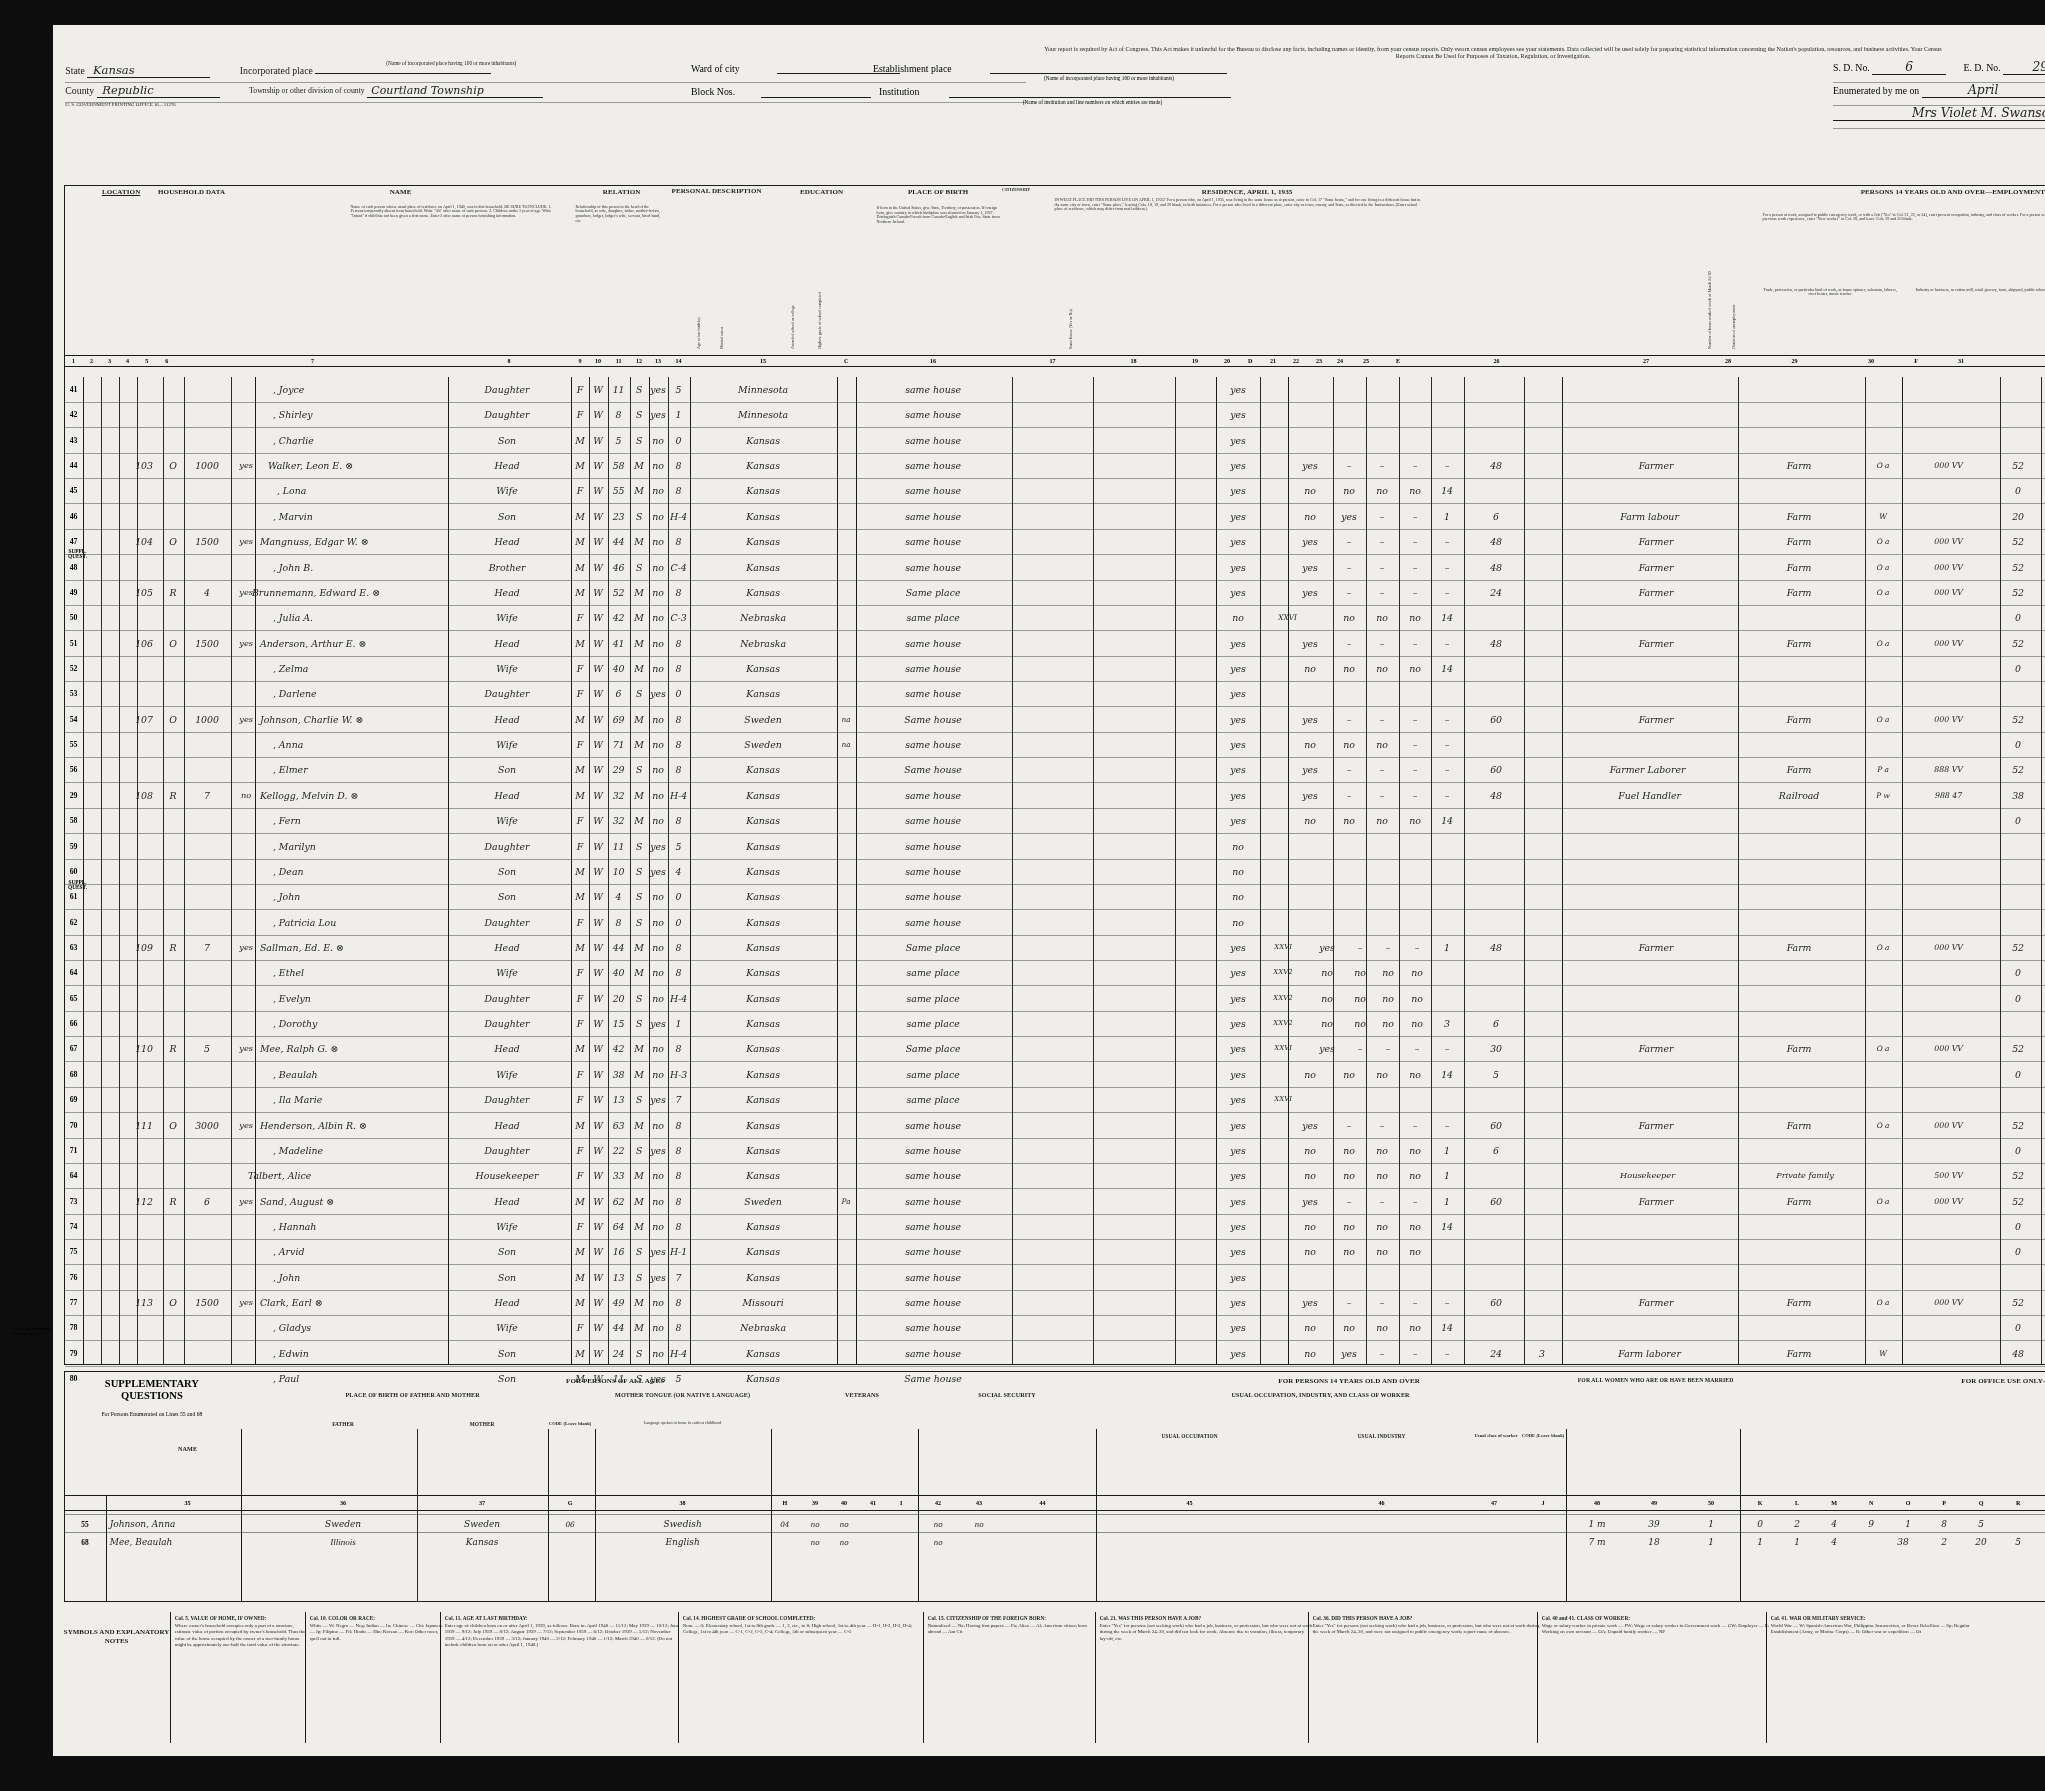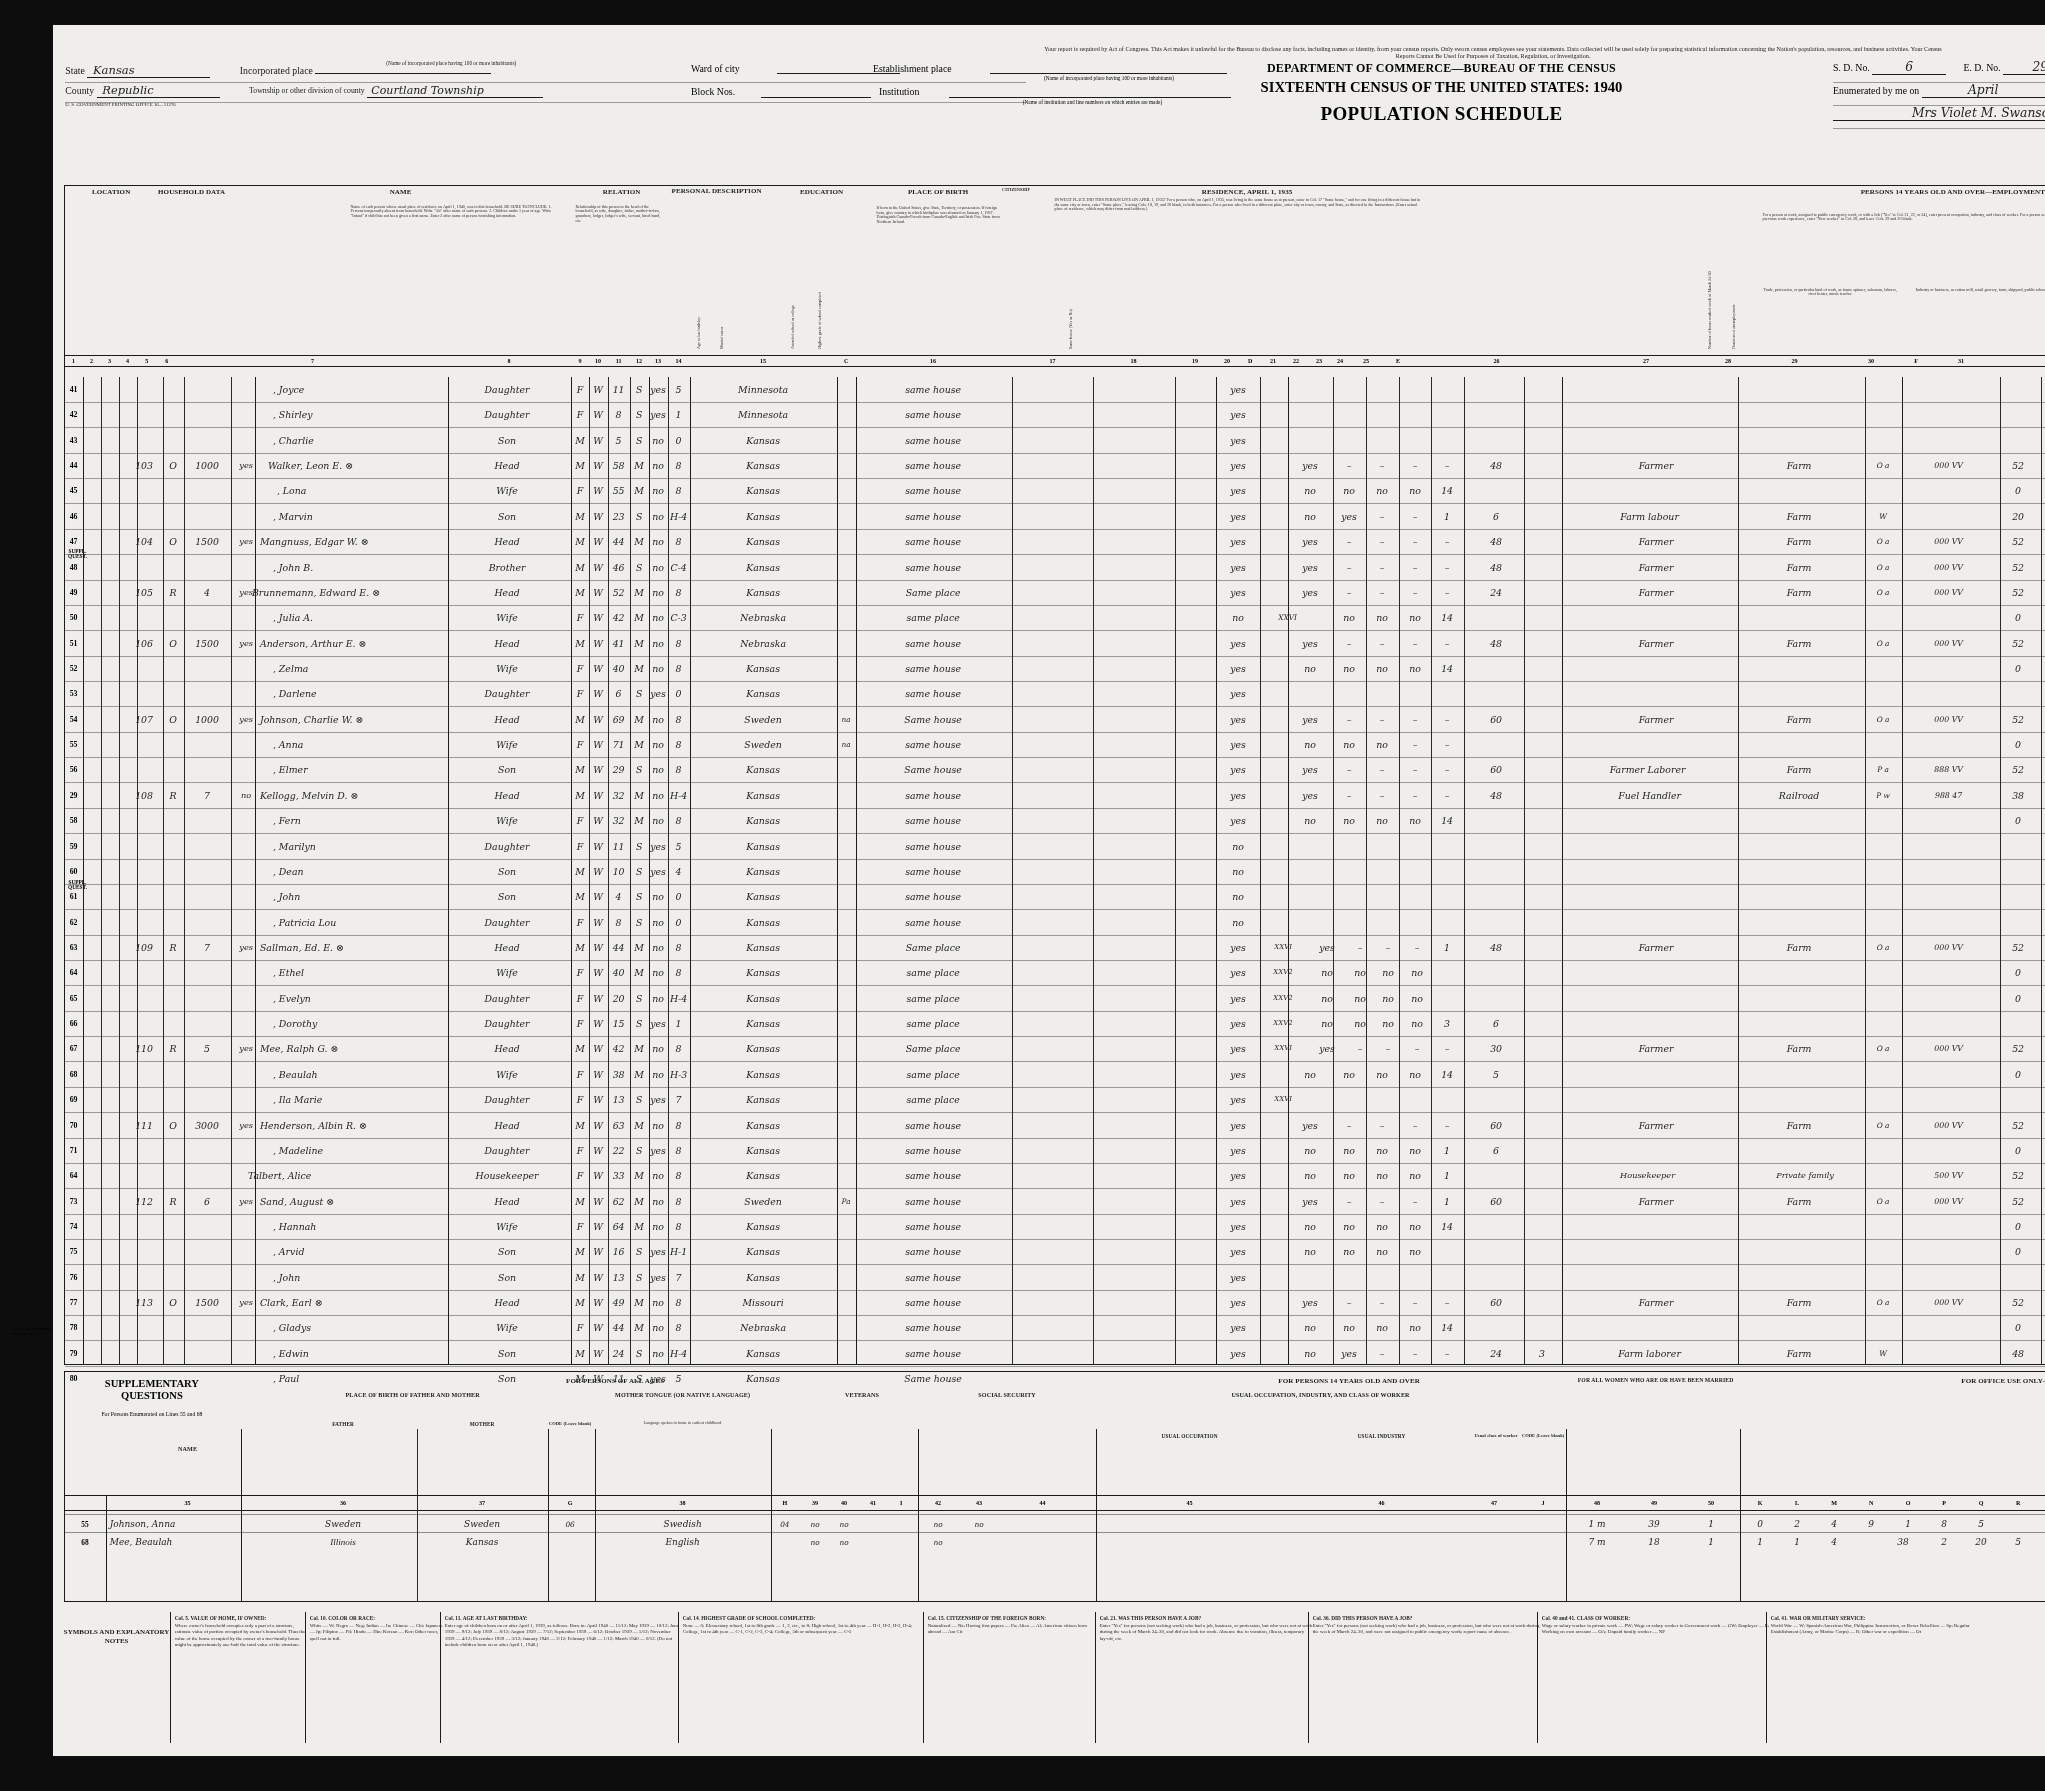--- a/index.html
+++ b/index.html
@@ -84,25 +84,20 @@
     <div style="position:absolute;left:724px;top:48px;width:123px;border-bottom:0.8px solid #1b1b1b;"></div>
     <div style="position:absolute;left:820px;top:38px;font-size:9.8px;">Establishment place</div>
     <div style="position:absolute;left:937px;top:48px;width:237px;border-bottom:0.8px solid #1b1b1b;"></div>
     <div style="position:absolute;left:929px;top:50px;font-size:5.3px;width:254px;text-align:center;">(Name of incorporated place having 100 or more inhabitants)</div>
     <div style="position:absolute;left:638px;top:61px;font-size:9.8px;">Block Nos.</div>
     <div style="position:absolute;left:708px;top:72px;width:110px;border-bottom:0.8px solid #1b1b1b;"></div>
     <div style="position:absolute;left:826px;top:61px;font-size:9.8px;">Institution</div>
     <div style="position:absolute;left:896px;top:72px;width:282px;border-bottom:0.8px solid #1b1b1b;"></div>
     <div style="position:absolute;left:892px;top:74px;font-size:5.3px;width:295px;text-align:center;">(Name of institution and line numbers on which entries are made)</div>
 
-    <div class="hdr-center">
-      <div class="l1">DEPARTMENT OF COMMERCE—BUREAU OF THE CENSUS</div>
-      <div class="l2">SIXTEENTH CENSUS OF THE UNITED STATES: 1940</div>
-      <div class="l3">POPULATION SCHEDULE</div>
-    </div>
 
     <div class="hdr-right">
       <div class="row">
         <span>S. D. No.</span>
         <span class="ul" style="width:74px;text-align:center;"><span class="hand" style="font-size:12.3px;">6</span></span>
         <span style="display:inline-block;width:12.3px;"></span>
         <span>E. D. No.</span>
         <span class="ul" style="width:94px;text-align:center;"><span class="hand" style="font-size:12.3px;">29-10</span></span>
         <span style="display:inline-block;width:8.2px;"></span>
         
@@ -114,21 +109,21 @@
       </div>
       <div class="row">
         <span class="ul" style="width:303px;text-align:center;"><span class="hand" style="font-size:12.3px;">Mrs Violet M. Swanson</span></span>
         
       </div>
     </div>
 
     <div class="tbl">
       <div class="colhdr">
 
-        <div class="grouplbl" style="left:20px;top:2.5px;width:53px;">LOCATION</div>
+        <div class="grouplbl" style="left:30px;top:2.5px;width:53px;text-decoration:underline;">LOCATION</div>
         <div class="grouplbl" style="left:72px;top:2.5px;width:110px;">HOUSEHOLD DATA</div>
         <div class="grouplbl" style="left:295px;top:2.5px;width:82px;">NAME</div>
         <div class="grouplbl" style="left:520px;top:2.5px;width:74px;">RELATION</div>
         <div class="grouplbl" style="left:605px;top:2.5px;width:94px;line-height:1.1;">PERSONAL DESCRIPTION</div>
         <div class="grouplbl" style="left:720px;top:2.5px;width:74px;">EDUCATION</div>
         <div class="grouplbl" style="left:814px;top:2.5px;width:119px;">PLACE OF BIRTH</div>
         <div class="grouplbl" style="left:937px;top:2.5px;width:29px;font-size:4.1px;line-height:1.1;">CITIZENSHIP</div>
         <div class="grouplbl" style="left:1023px;top:2.5px;width:319px;">RESIDENCE, APRIL 1, 1935</div>
         <div class="grouplbl" style="left:1514px;top:2.5px;width:777px;">PERSONS 14 YEARS OLD AND OVER—EMPLOYMENT STATUS</div>
 

